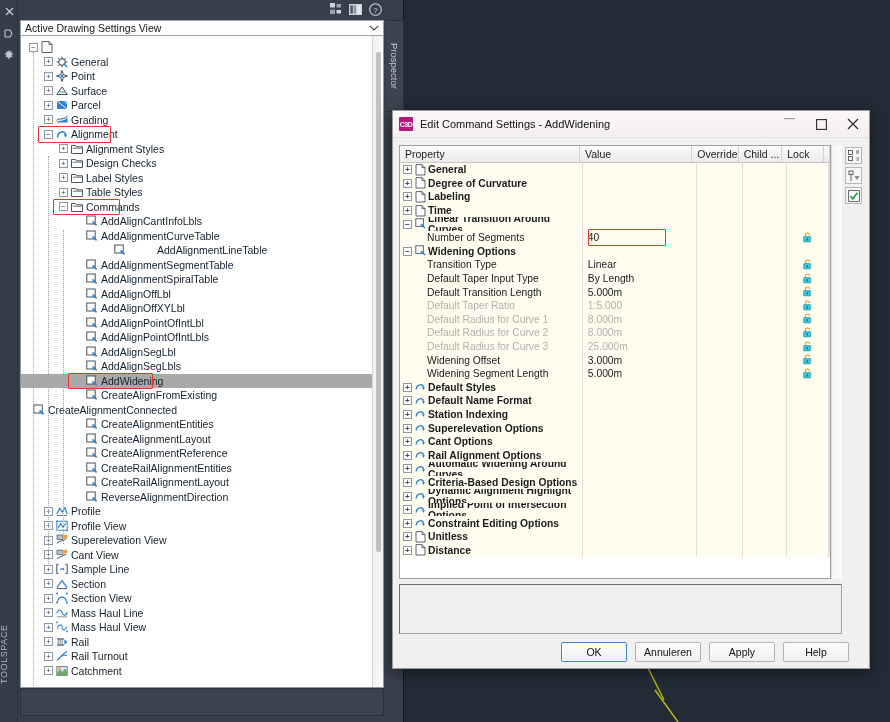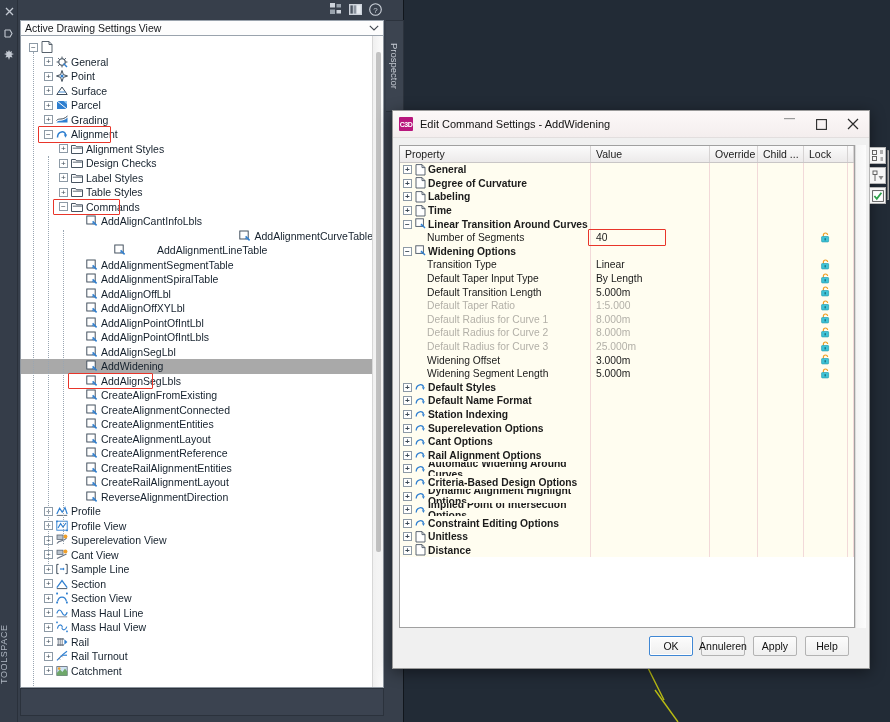--- a/index.html
+++ b/index.html
@@ -132,21 +132,21 @@
     margin-right:7px; border-radius:1px; letter-spacing:-0.5px;
   }
   #dlg-title .t { font-size:11px; color:#121212; flex:1; }
   .wbtn {
     width:32px; height:26px; display:flex; align-items:center; justify-content:center;
     font-size:12px; color:#2a2a2a;
   }
   .wbtn.min { font-size:13px; color:#8b8b8b; align-items:flex-start; padding-top:7px;}
   .wbtn svg { display:block; }
 
-  #dlg-body { flex:1; display:flex; flex-direction:row; padding:7px 6px 0 6px;justify-content:space-between; }
+  #dlg-body { flex:1; display:flex; flex-direction:column; padding:7px 6px 0 6px;justify-content:space-between; }
 
   #grid-wrap {
     flex:0 0 434px; display:flex;
   }
   #grid {
     flex:1; background:#fff; border:1px solid #a0a0a0;
     display:flex; flex-direction:column; overflow:hidden;
   }
   #grid-head {
     display:flex; height:17px; flex:0 0 17px;
@@ -203,21 +203,21 @@
     border:1px solid #a5a5a5; border-top-color:#6f6f6f; border-left-color:#6f6f6f;
   }
   #desc-row { display:flex; }
   #desc-row .spacer { width:21px; }
 
   #dlg-footer {
     height:40px; flex:0 0 40px; display:flex; align-items:center;
     justify-content:flex-end; gap:8px; padding:0 20px 4px 0;
   }
   .dbtn {
-    width:44px; height:20px; font-size:10.5px; color:#111;
+    width:66px; height:20px; font-size:10.5px; color:#111;
     background:linear-gradient(180deg,#fcfcfc,#efefef);
     border:1px solid #b3b3b3; border-radius:2px;
     display:flex; align-items:center; justify-content:center;
   }
   .dbtn.primary { border:1px solid #3f87d4; box-shadow: inset 0 0 0 1px #fff; }
 </style>
 </head>
 <body>
 
 <div id="cad-canvas">
@@ -410,21 +410,21 @@
           <span class="exp none"></span>
           <span class="ico">
             <svg width="12" height="12" viewBox="0 0 12 12">
               <rect x="0.8" y="1" width="8.4" height="8" fill="#fff" stroke="#3d4b59" stroke-width="0.95"></rect>
               <path d="M6.6 6.4 L10.6 10.4" stroke="#2f7fd0" stroke-width="1.5"></path>
               <path d="M5.6 8.4 l1.6 -0.5 l0.5 1.6" fill="#2f7fd0"></path>
             </svg>
           </span>
           <span class="lbl">AddAlignCantInfoLbls</span>
         </div>
-        <div class="node" style="padding-left:53px;justify-content:flex-end;">
+        <div class="node" style="padding-left:53px;">
           <span class="exp none"></span>
           <span class="ico">
             <svg width="12" height="12" viewBox="0 0 12 12">
               <rect x="0.8" y="1" width="8.4" height="8" fill="#fff" stroke="#3d4b59" stroke-width="0.95"></rect>
               <path d="M6.6 6.4 L10.6 10.4" stroke="#2f7fd0" stroke-width="1.5"></path>
               <path d="M5.6 8.4 l1.6 -0.5 l0.5 1.6" fill="#2f7fd0"></path>
             </svg>
           </span>
           <span class="lbl">AddAlignmentCurveTable</span>
         </div>
@@ -509,54 +509,54 @@
           <span class="exp none"></span>
           <span class="ico">
             <svg width="12" height="12" viewBox="0 0 12 12">
               <rect x="0.8" y="1" width="8.4" height="8" fill="#fff" stroke="#3d4b59" stroke-width="0.95"></rect>
               <path d="M6.6 6.4 L10.6 10.4" stroke="#2f7fd0" stroke-width="1.5"></path>
               <path d="M5.6 8.4 l1.6 -0.5 l0.5 1.6" fill="#2f7fd0"></path>
             </svg>
           </span>
           <span class="lbl">AddAlignSegLbl</span>
         </div>
+        <div class="node" style="padding-left:53px;">
+          <span class="exp none"></span>
+          <span class="ico">
+            <svg width="12" height="12" viewBox="0 0 12 12">
+              <rect x="0.8" y="1" width="8.4" height="8" fill="#fff" stroke="#3d4b59" stroke-width="0.95"></rect>
+              <path d="M6.6 6.4 L10.6 10.4" stroke="#2f7fd0" stroke-width="1.5"></path>
+              <path d="M5.6 8.4 l1.6 -0.5 l0.5 1.6" fill="#2f7fd0"></path>
+            </svg>
+          </span>
+          <span class="lbl">AddAlignSegLbls</span>
+        </div>
         <div class="node selected" style="left:0;padding-left:53px;width:352px;">
           <span class="exp none"></span>
           <span class="ico">
             <svg width="12" height="12" viewBox="0 0 12 12">
               <rect x="0.8" y="1" width="8.4" height="8" fill="#fff" stroke="#3d4b59" stroke-width="0.95"></rect>
               <path d="M6.6 6.4 L10.6 10.4" stroke="#2f7fd0" stroke-width="1.5"></path>
               <path d="M5.6 8.4 l1.6 -0.5 l0.5 1.6" fill="#2f7fd0"></path>
             </svg>
           </span>
           <span class="lbl">AddWidening</span>
         </div>
         <div class="node" style="padding-left:53px;">
           <span class="exp none"></span>
           <span class="ico">
             <svg width="12" height="12" viewBox="0 0 12 12">
               <rect x="0.8" y="1" width="8.4" height="8" fill="#fff" stroke="#3d4b59" stroke-width="0.95"></rect>
               <path d="M6.6 6.4 L10.6 10.4" stroke="#2f7fd0" stroke-width="1.5"></path>
               <path d="M5.6 8.4 l1.6 -0.5 l0.5 1.6" fill="#2f7fd0"></path>
             </svg>
           </span>
-          <span class="lbl">AddAlignSegLbls</span>
-        </div>
-        <div class="node" style="padding-left:53px;">
-          <span class="exp none"></span>
-          <span class="ico">
-            <svg width="12" height="12" viewBox="0 0 12 12">
-              <rect x="0.8" y="1" width="8.4" height="8" fill="#fff" stroke="#3d4b59" stroke-width="0.95"></rect>
-              <path d="M6.6 6.4 L10.6 10.4" stroke="#2f7fd0" stroke-width="1.5"></path>
-              <path d="M5.6 8.4 l1.6 -0.5 l0.5 1.6" fill="#2f7fd0"></path>
-            </svg>
-          </span>
           <span class="lbl">CreateAlignFromExisting</span>
         </div>
-        <div class="node" style="padding-left:53px;">
+        <div class="node" style="">
           <span class="exp none"></span>
           <span class="ico">
             <svg width="12" height="12" viewBox="0 0 12 12">
               <rect x="0.8" y="1" width="8.4" height="8" fill="#fff" stroke="#3d4b59" stroke-width="0.95"></rect>
               <path d="M6.6 6.4 L10.6 10.4" stroke="#2f7fd0" stroke-width="1.5"></path>
               <path d="M5.6 8.4 l1.6 -0.5 l0.5 1.6" fill="#2f7fd0"></path>
             </svg>
           </span>
           <span class="lbl">CreateAlignmentConnected</span>
         </div>

